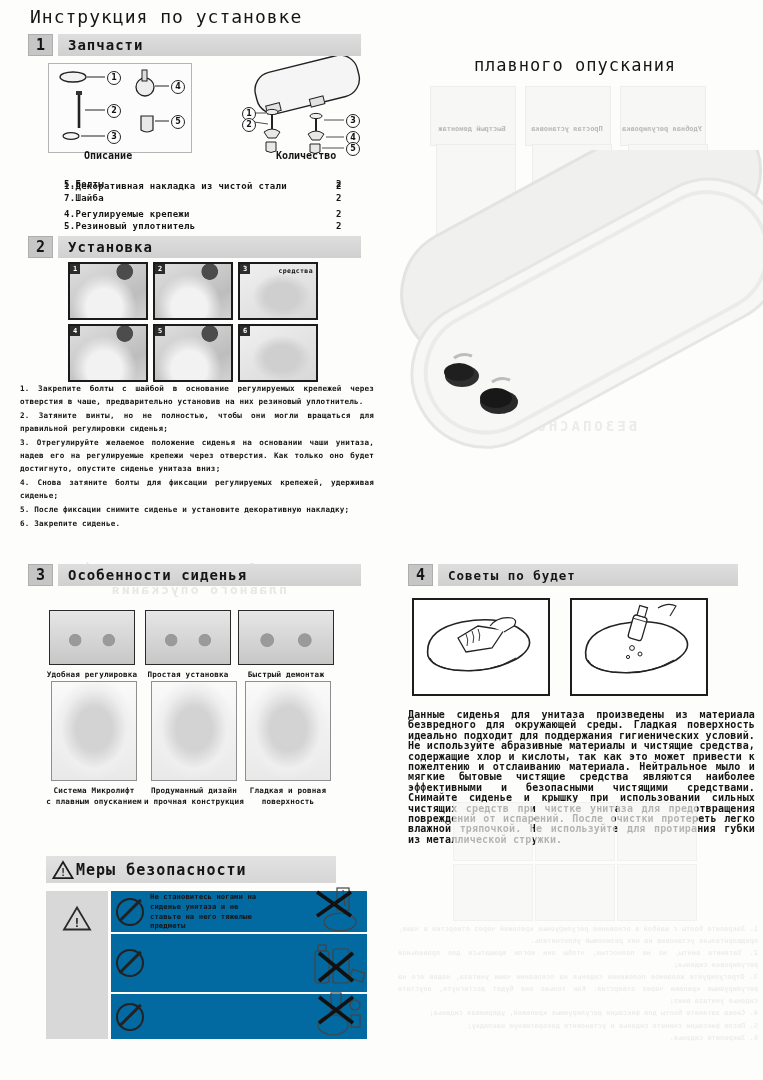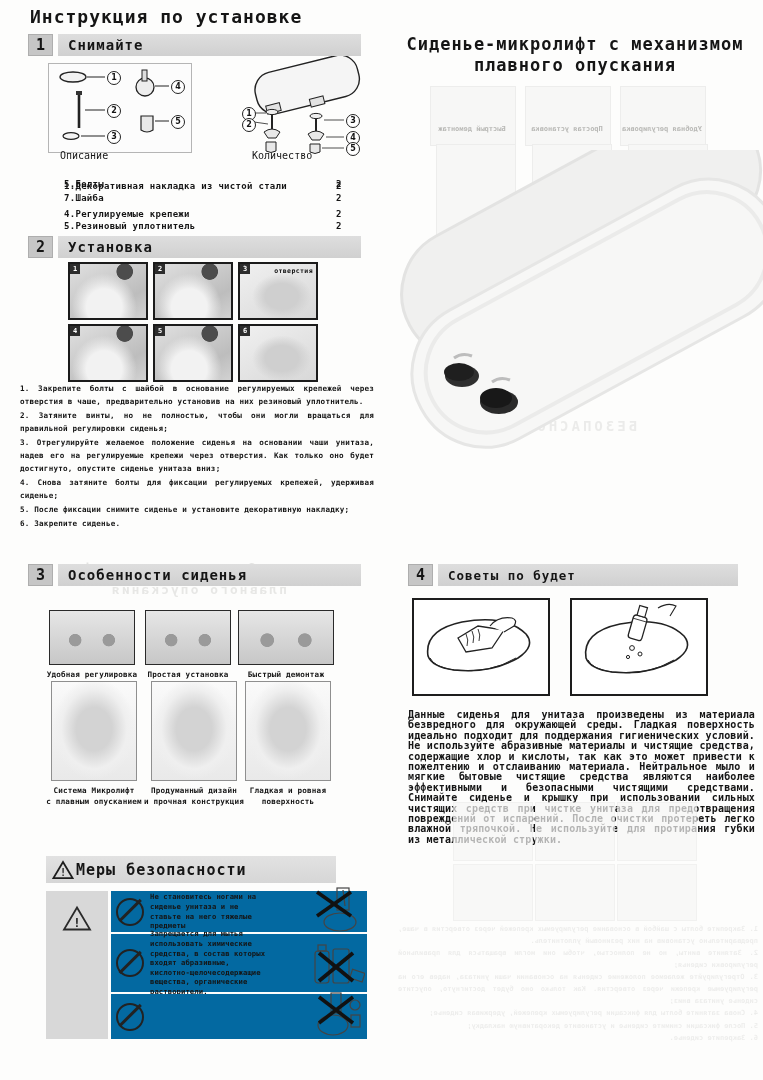--- a/index.html
+++ b/index.html
@@ -1,28 +1,28 @@
 <!DOCTYPE html>
 <html><head>
 <meta charset="utf-8">
 <style>
   html,body{margin:0;padding:0;}
   body{width:763px;height:1080px;background:#ffffff;font-family:"DejaVu Sans Mono","Liberation Mono",monospace;color:#151515;overflow:hidden;}
   .page{position:absolute;left:0;top:0;width:763px;height:1080px;background:#fdfdfc;overflow:hidden;}
   .abs{position:absolute;}
-  .b{font-weight:bold;}
+  .b{font-weight:normal;}
   
   .sec-head{position:absolute;display:flex;align-items:stretch;height:22px;}
   .sec-num{width:25px;background:#c6c6c6;box-shadow:inset 0 0 0 1px #aeaeae;display:flex;align-items:center;justify-content:center;font-size:15px;font-weight:bold;margin-right:5px;}
   .sec-bar{flex:1;background:linear-gradient(#dedede,#d0d0d0);display:flex;align-items:center;padding-left:10px;font-size:14px;font-weight:bold;letter-spacing:1px;}
   
   .pbox{border:1px solid #b5b5b5;background:#fcfcfc;}
   .circ{position:absolute;width:12px;height:12px;border:1.2px solid #222;border-radius:50%;font-size:8px;line-height:11px;text-align:center;background:#fff;font-family:"DejaVu Sans",sans-serif;font-weight:bold;}
   
-  .plist-head{position:absolute;font-size:10px;font-weight:normal;}
+  .plist-head{position:absolute;font-size:10px;font-weight:bold;margin-left:24px;}
   .prow{position:absolute;left:64px;width:300px;display:flex;font-size:9px;font-weight:bold;letter-spacing:.3px;}
   .prow .nm{flex:1;}
   .prow .q{width:28px;text-align:left;}
   
   .sphoto{position:absolute;width:76px;height:54px;border:2px solid #1b1b1b;background:
     radial-gradient(circle at 72% 14%,#4c4c4c 0 11%,transparent 12%),
     radial-gradient(ellipse at 45% 80%,#f2f2f2 0 30%,transparent 55%),
     linear-gradient(150deg,#e0e0e0,#bdbdbd 70%,#d2d2d2);}
   .sphoto.light{background:
     radial-gradient(ellipse at 55% 60%,#cfcfcf 0 28%,transparent 50%),
@@ -65,21 +65,21 @@
 </style>
 </head>
 <body>
 
 <div class="page">
 
   <div class="abs b" style="left:30px;top:6px;font-size:18px;letter-spacing:1px;">Инструкция по установке</div>
 
   <div class="sec-head" style="left:28px;top:34px;width:333px;">
     <div class="sec-num">1</div>
-    <div class="sec-bar">Снимайте</div>
+    <div class="sec-bar">Запчасти</div>
   </div>
 
   <div class="abs pbox" style="left:48px;top:63px;width:142px;height:88px;">
     <svg width="142" height="88" viewBox="0 0 142 88">
       <ellipse cx="24" cy="13" rx="13" ry="5" fill="#f2f2f2" stroke="#222" stroke-width="1.3"></ellipse>
       <line x1="38" y1="13" x2="56" y2="13" stroke="#222" stroke-width="1"></line>
       <circle cx="96" cy="23" r="9" fill="#ededed" stroke="#222" stroke-width="1.3"></circle>
       <rect x="93" y="6" width="5" height="11" fill="#dcdcdc" stroke="#222" stroke-width="1"></rect>
       <line x1="106" y1="22" x2="120" y2="22" stroke="#222" stroke-width="1"></line>
       <rect x="27" y="27" width="6" height="4" fill="#333"></rect>
@@ -156,21 +156,21 @@
   </div>
 
   <div class="sphoto" style="left:68px;top:262px;">
     <span class="snum">1</span>
   </div>
   <div class="sphoto" style="left:153px;top:262px;">
     <span class="snum">2</span>
   </div>
   <div class="sphoto light" style="left:238px;top:262px;">
     <span class="snum">3</span>
-    <span class="hole">отверстия</span>
+    <span class="hole">средства</span>
   </div>
   <div class="sphoto" style="left:68px;top:324px;">
     <span class="snum">4</span>
   </div>
   <div class="sphoto" style="left:153px;top:324px;">
     <span class="snum">5</span>
   </div>
   <div class="sphoto light" style="left:238px;top:324px;">
     <span class="snum">6</span>
   </div>
@@ -251,21 +251,20 @@
         <ellipse cx="33" cy="36" rx="16" ry="9" fill="none" stroke="#444" stroke-width="1.2"></ellipse>
         <line x1="36" y1="4" x2="38" y2="20" stroke="#444" stroke-width="1.2"></line>
         <line x1="10" y1="6" x2="44" y2="30" stroke="#111" stroke-width="3.6"></line>
         <line x1="44" y1="6" x2="10" y2="30" stroke="#111" stroke-width="3.6"></line>
       </svg>
     </div>
   </div>
 
   <div class="srow" style="top:934px;height:58px;">
     <div class="nocirc"></div>
-    <div class="txt">Запрещается для мытья использовать химические средства, в состав которых входят абразивные, кислотно-щелочесодержащие вещества, органические растворители.</div>
     <div class="silo">
       <svg width="58" height="52" viewBox="0 0 58 52">
         <rect x="8" y="14" width="14" height="32" rx="3" fill="none" stroke="#444" stroke-width="1.2"></rect>
         <rect x="11" y="8" width="8" height="6" fill="none" stroke="#444" stroke-width="1.2"></rect>
         <rect x="26" y="12" width="16" height="34" rx="2" fill="none" stroke="#444" stroke-width="1.2"></rect>
         <rect x="44" y="34" width="13" height="9" transform="rotate(18 50 38)" fill="none" stroke="#444" stroke-width="1.2"></rect>
         <line x1="12" y1="16" x2="46" y2="44" stroke="#111" stroke-width="3.8"></line>
         <line x1="46" y1="16" x2="12" y2="44" stroke="#111" stroke-width="3.8"></line>
       </svg>
     </div>
@@ -278,21 +277,20 @@
         <rect x="24" y="2" width="10" height="20" fill="none" stroke="#444" stroke-width="1.2"></rect>
         <ellipse cx="26" cy="34" rx="15" ry="10" fill="none" stroke="#444" stroke-width="1.2"></ellipse>
         <circle cx="48" cy="14" r="5" fill="none" stroke="#444" stroke-width="1.2"></circle>
         <rect x="44" y="24" width="9" height="12" fill="none" stroke="#444" stroke-width="1.2"></rect>
         <line x1="12" y1="6" x2="46" y2="32" stroke="#111" stroke-width="3.6"></line>
         <line x1="46" y1="6" x2="12" y2="32" stroke="#111" stroke-width="3.6"></line>
       </svg>
     </div>
   </div>
 
-  <div class="abs b" style="left:395px;top:34px;width:360px;text-align:center;font-size:17px;letter-spacing:1px;">Сиденье-микролифт с механизмом</div>
   <div class="abs b" style="left:395px;top:55px;width:360px;text-align:center;font-size:17px;letter-spacing:1px;">плавного опускания</div>
 
   <div class="gbox" style="left:430px;top:86px;width:84px;height:58px;"></div>
   <div class="gbox" style="left:525px;top:86px;width:84px;height:58px;"></div>
   <div class="gbox" style="left:620px;top:86px;width:84px;height:58px;"></div>
   <div class="gcap" style="left:425px;top:125px;width:94px;">Быстрый демонтаж</div>
   <div class="gcap" style="left:521px;top:125px;width:92px;">Простая установка</div>
   <div class="gcap" style="left:614px;top:125px;width:96px;">Удобная регулировка</div>
 
   <div class="gbox" style="left:436px;top:144px;width:78px;height:96px;"></div>

